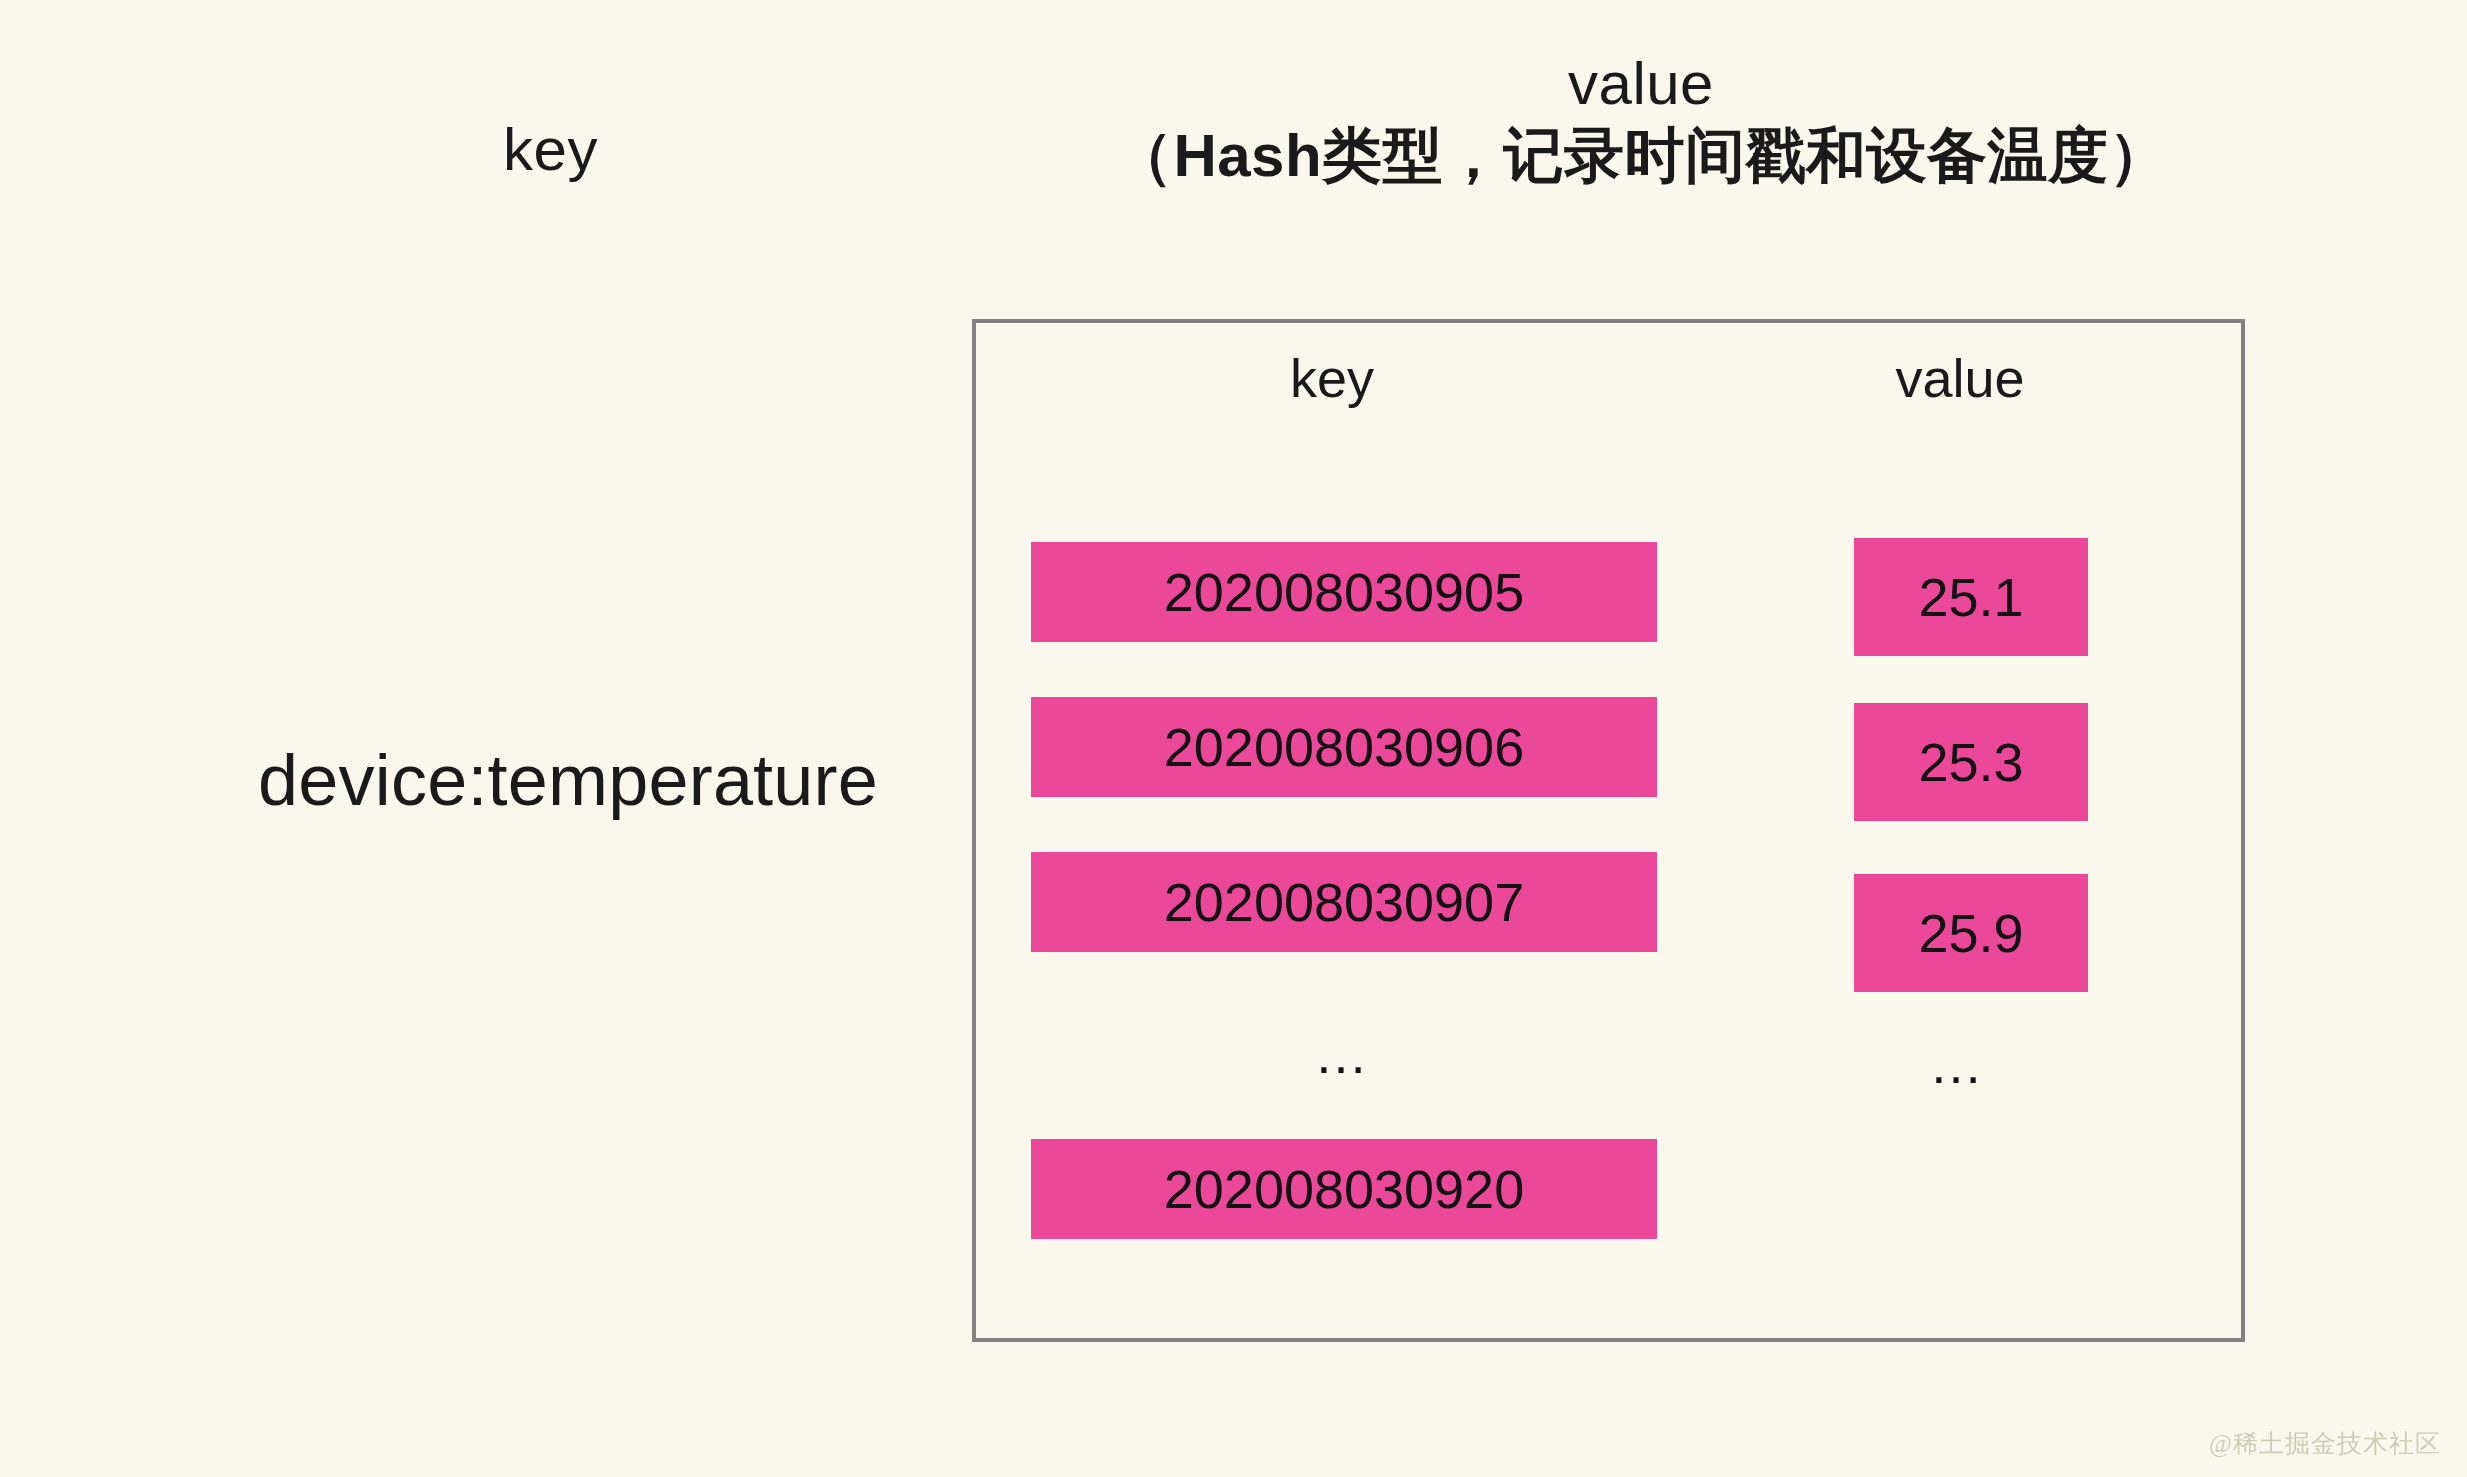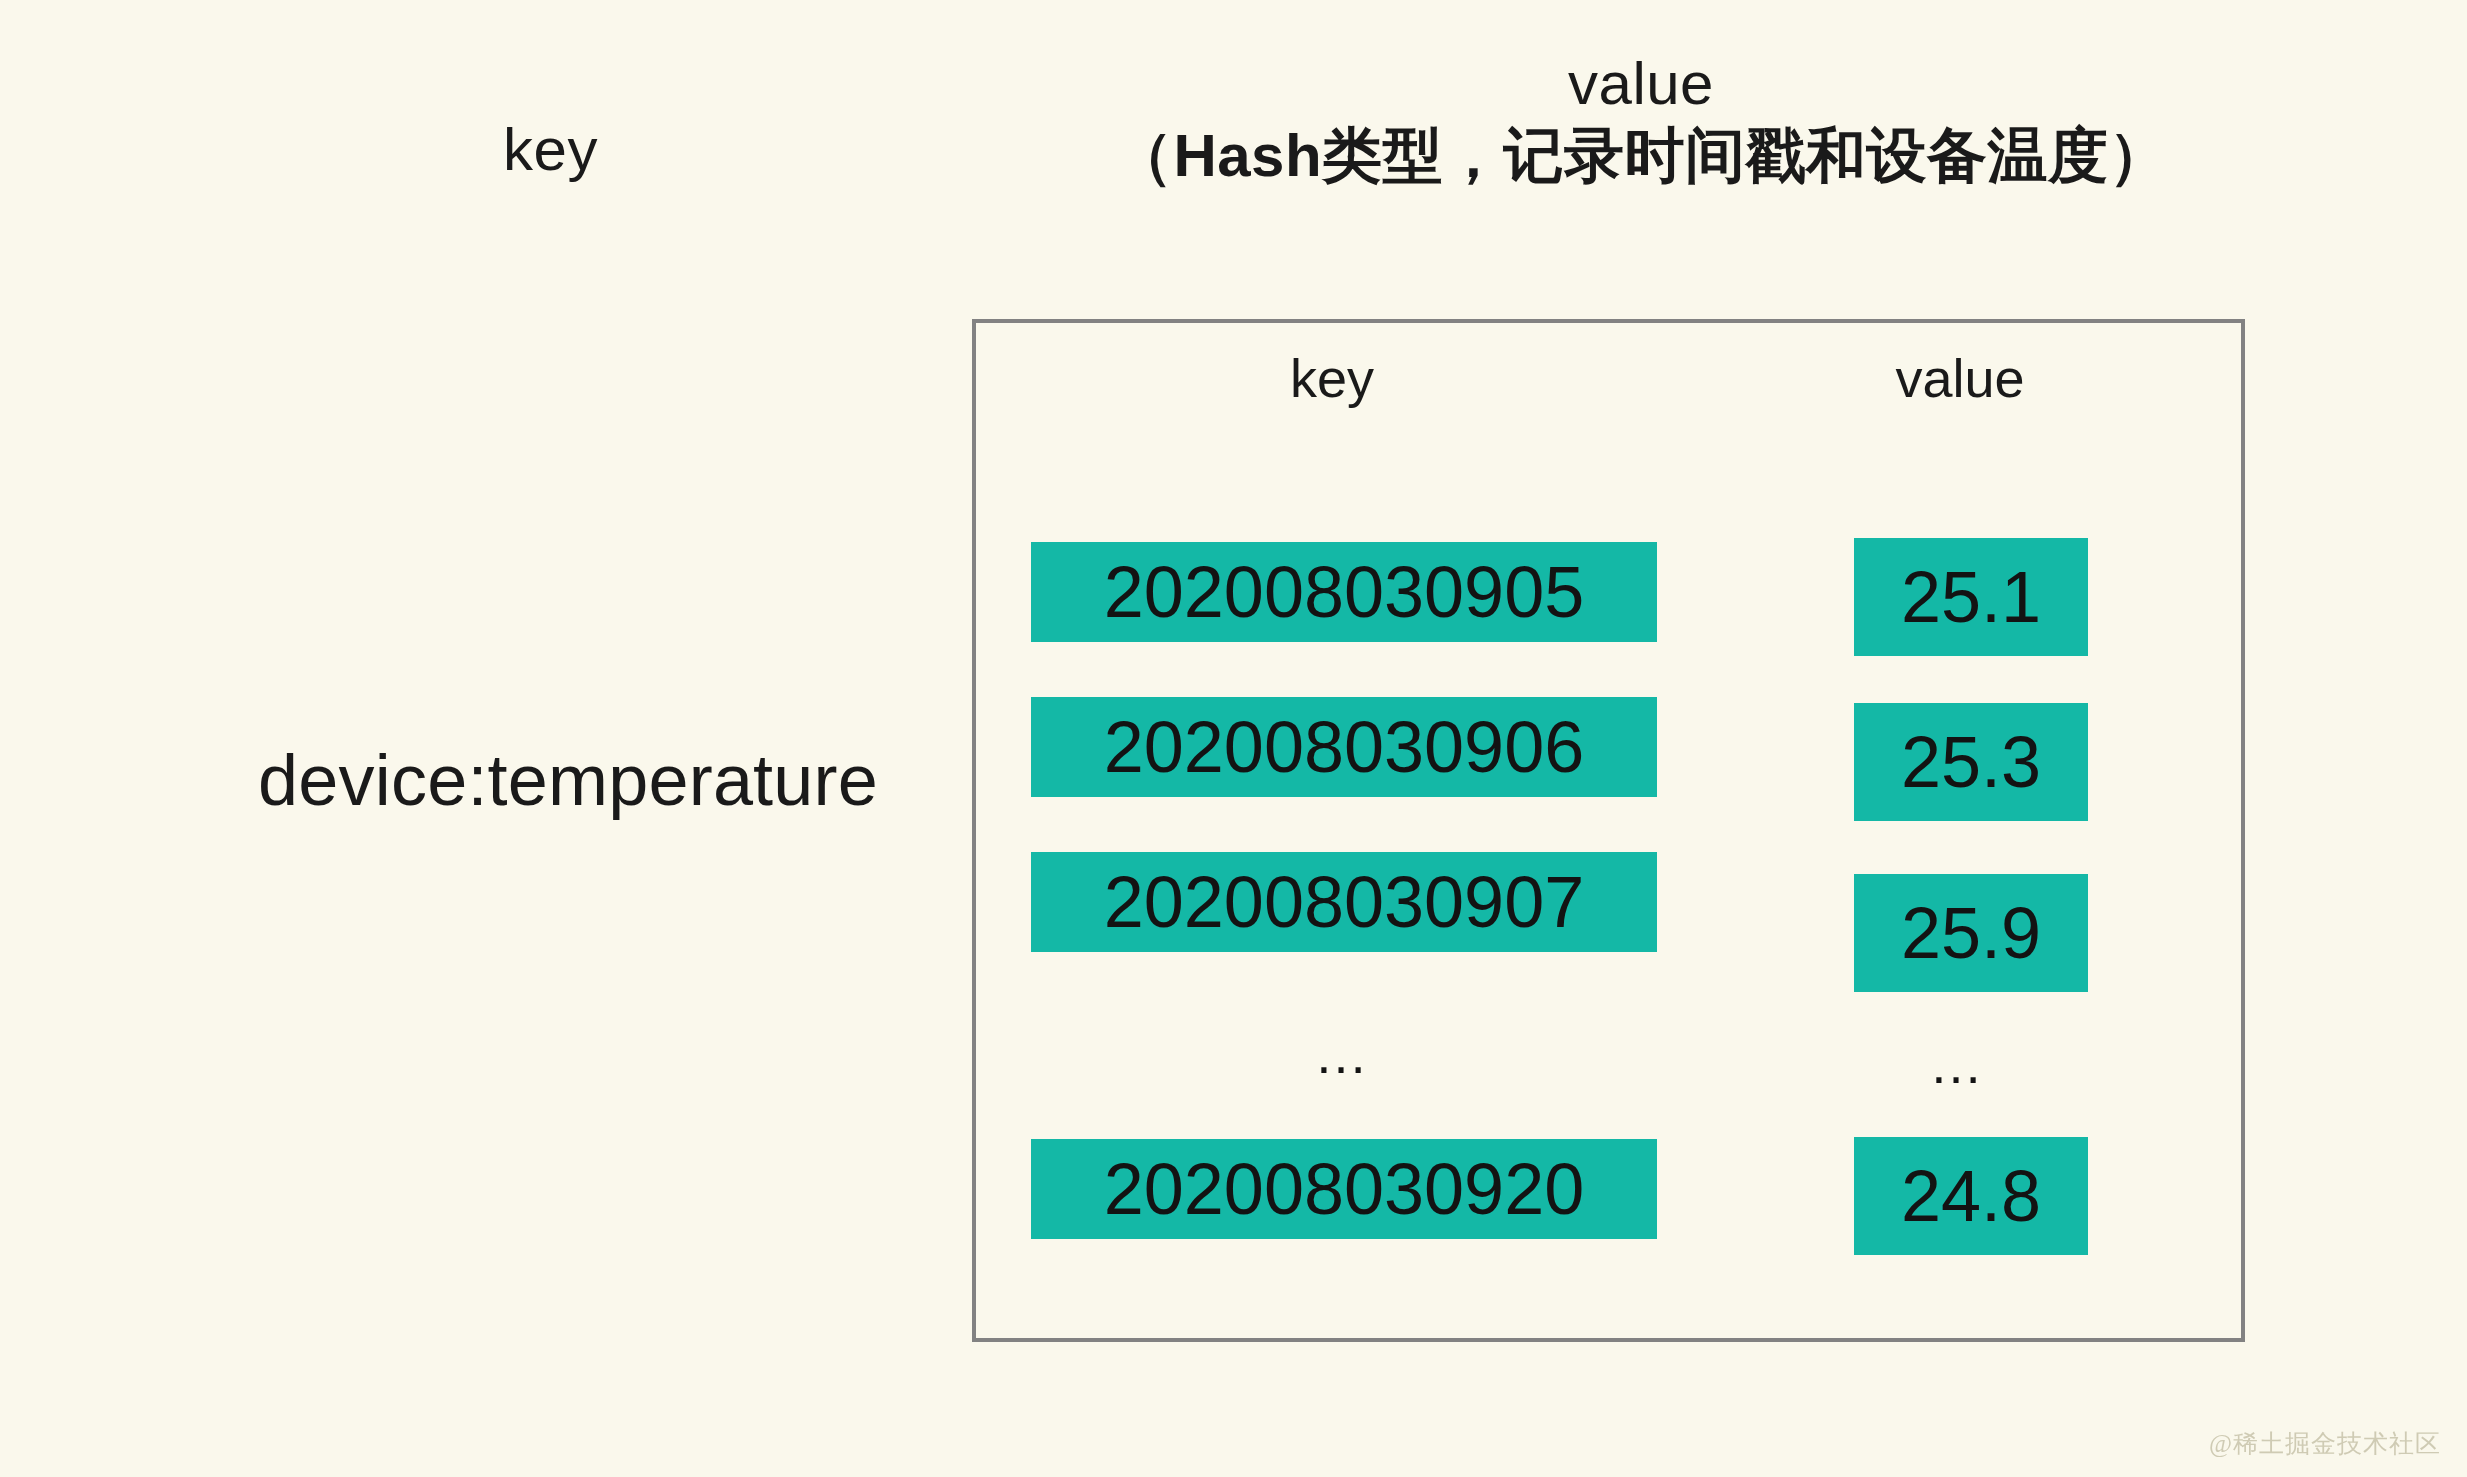--- a/index.html
+++ b/index.html
@@ -90,25 +90,25 @@
   }
   .col-head.hval {
     left: 1791px;
     top: 348px;
     width: 338px;
   }
 
   
   .cell {
     position: absolute;
-    background: #14b8a6;
+    background: #ec4899;
     display: flex;
     align-items: center;
     justify-content: center;
-    font-size: 72px;
+    font-size: 54px;
     color: #131313;
     box-sizing: border-box;
   }
 
   .cell.k {
     left: 1031px;
     width: 626px;
     height: 100px;
   }
   .cell.v {
@@ -179,18 +179,17 @@
   <div class="cell k" style="top:697px">202008030906</div>
   <div class="cell v" style="top:703px">25.3</div>
 
   <div class="cell k" style="top:852px">202008030907</div>
   <div class="cell v" style="top:874px">25.9</div>
 
   <div class="ellipsis k" style="top:1004px">…</div>
   <div class="ellipsis v" style="top:1014px">…</div>
 
   <div class="cell k" style="top:1139px">202008030920</div>
-  <div class="cell v" style="top:1137px">24.8</div>
 
   <div class="watermark">@稀土掘金技术社区</div>
 
 </div>
 
 
 </body></html>

